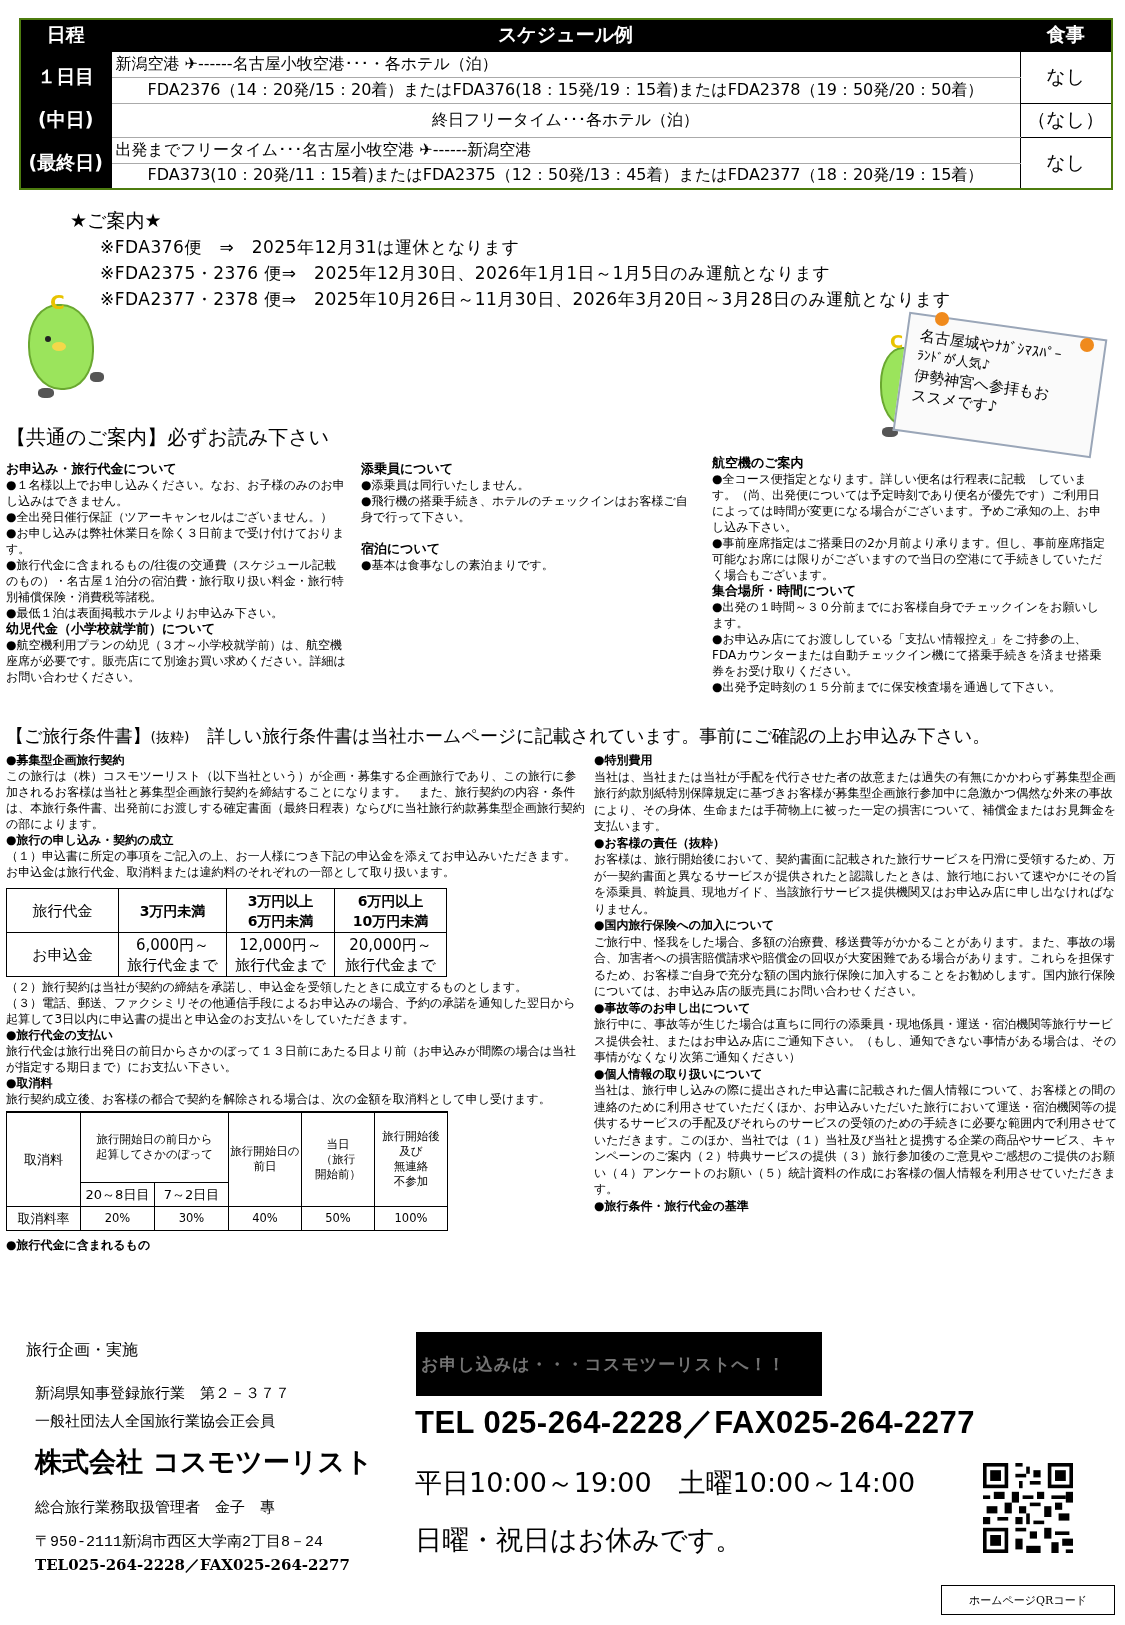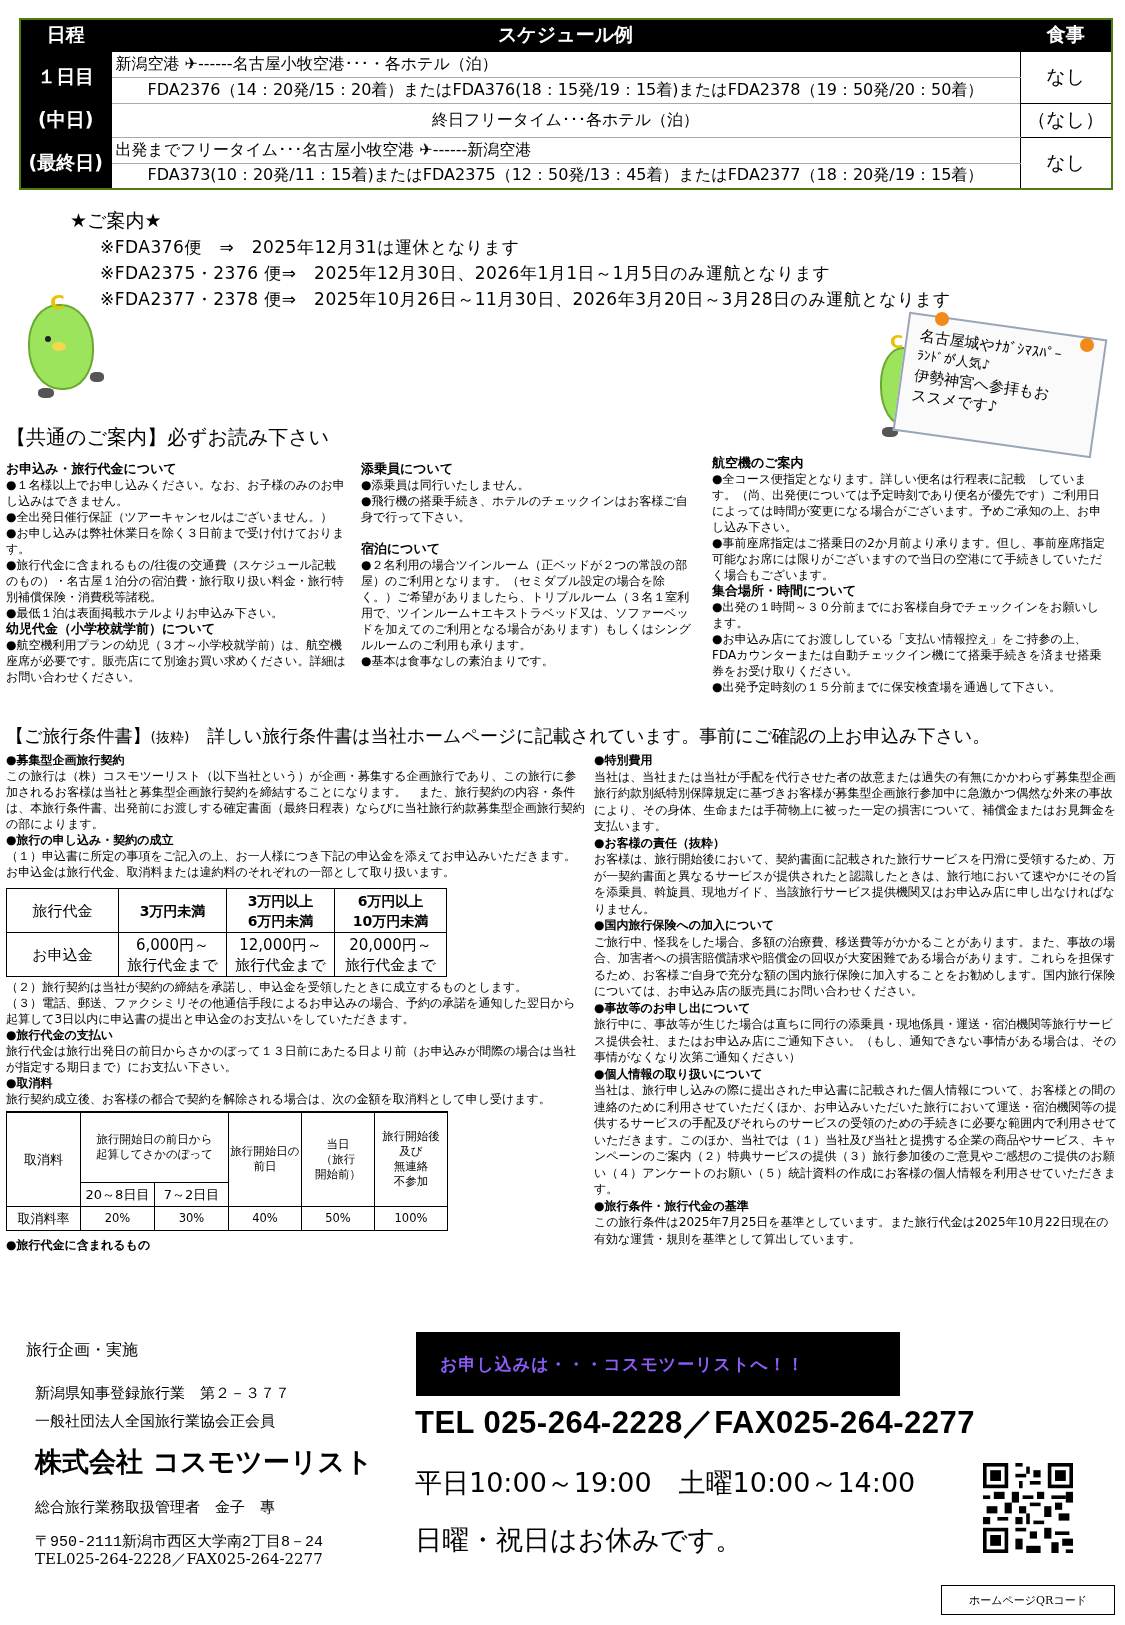--- a/index.html
+++ b/index.html
@@ -40,21 +40,21 @@
   table.fee { border-collapse: collapse; margin: 8px 0 2px 0; }
   table.fee td { border: 1.5px solid #000; text-align: center; font-size: 15px; line-height: 20px; }
   table.cancel { border-collapse: collapse; margin: 4px 0 6px 0; border-top: 2.5px solid #000; }
   table.cancel td { border: 1px solid #000; text-align: center; font-size: 11.5px; line-height: 15px; }
 
   
   .footer-left { position: absolute; left: 26px; top: 1340px; font-size: 15px; }
   .footer-left div { position: absolute; white-space: nowrap; }
   .company { font-size: 27px; font-weight: bold; }
   .serif { font-family: "DejaVu Serif", "Liberation Serif", serif; }
-  .cta { position: absolute; left: 416px; top: 1332px; width: 484px; height: 64px; background: #000; color: #8b5cf6; font-size: 17px; font-weight: bold; display: flex; align-items: center; padding-left: 24px; letter-spacing: 1px; }
+  .cta { position: absolute; left: 416px; top: 1332px; width: 406px; height: 64px; background: #000; color: #737373; font-size: 17px; font-weight: bold; display: flex; align-items: center; padding-left: 5px; letter-spacing: 1px; }
   .tel-big { position: absolute; left: 415px; top: 1402px; font-size: 31px; font-weight: bold; font-family: "Liberation Sans", sans-serif; letter-spacing: 0.5px; }
   .hours { position: absolute; left: 415px; top: 1465px; font-size: 27px; }
   .closed { position: absolute; left: 415px; top: 1522px; font-size: 27px; }
   .qr { position: absolute; left: 983px; top: 1463px; width: 90px; height: 90px; }
   .qr-label { position: absolute; left: 941px; top: 1585px; width: 174px; height: 30px; border: 1px solid #000; font-size: 11px; display: flex; align-items: center; justify-content: center; font-family: "DejaVu Serif", serif; }
 </style>
 </head>
 <body>
 
 <table class="schedule">
@@ -132,21 +132,20 @@
   <h4>幼児代金（小学校就学前）について</h4>
   <p>●航空機利用プランの幼児（３才～小学校就学前）は、航空機座席が必要です。販売店にて別途お買い求めください。詳細はお問い合わせください。</p>
 </div>
 
 <div class="col" style="left:361px;top:461px;width:330px;">
   <h4>添乗員について</h4>
   <p>●添乗員は同行いたしません。</p>
   <p>●飛行機の搭乗手続き、ホテルのチェックインはお客様ご自身で行って下さい。</p>
   <p style="height:16px;"></p>
   <h4>宿泊について</h4>
-  <p>●２名利用の場合ツインルーム（正ベッドが２つの常設の部屋）のご利用となります。（セミダブル設定の場合を除く。）ご希望がありましたら、トリプルルーム（３名１室利用で、ツインルーム+エキストラベッド又は、ソファーベッドを加えてのご利用となる場合があります）もしくはシングルルームのご利用も承ります。</p>
   <p>●基本は食事なしの素泊まりです。</p>
 </div>
 
 <div class="col" style="left:712px;top:455px;width:396px;">
   <h4>航空機のご案内</h4>
   <p>●全コース便指定となります。詳しい便名は行程表に記載　しています。（尚、出発便については予定時刻であり便名が優先です）ご利用日によっては時間が変更になる場合がございます。予めご承知の上、お申し込み下さい。</p>
   <p>●事前座席指定はご搭乗日の2か月前より承ります。但し、事前座席指定可能なお席には限りがございますので当日の空港にて手続きしていただく場合もございます。</p>
   <h4>集合場所・時間について</h4>
   <p>●出発の１時間～３０分前までにお客様自身でチェックインをお願いします。</p>
   <p>●お申込み店にてお渡ししている「支払い情報控え」をご持参の上、FDAカウンターまたは自動チェックイン機にて搭乗手続きを済ませ搭乗券をお受け取りください。</p>
@@ -231,31 +230,30 @@
   <p>当社は、当社または当社が手配を代行させた者の故意または過失の有無にかかわらず募集型企画旅行約款別紙特別保障規定に基づきお客様が募集型企画旅行参加中に急激かつ偶然な外来の事故により、その身体、生命または手荷物上に被った一定の損害について、補償金またはお見舞金を支払います。</p>
   <h4>●お客様の責任（抜粋）</h4>
   <p>お客様は、旅行開始後において、契約書面に記載された旅行サービスを円滑に受領するため、万が一契約書面と異なるサービスが提供されたと認識したときは、旅行地において速やかにその旨を添乗員、斡旋員、現地ガイド、当該旅行サービス提供機関又はお申込み店に申し出なければなりません。</p>
   <h4>●国内旅行保険への加入について</h4>
   <p>ご旅行中、怪我をした場合、多額の治療費、移送費等がかかることがあります。また、事故の場合、加害者への損害賠償請求や賠償金の回収が大変困難である場合があります。これらを担保するため、お客様ご自身で充分な額の国内旅行保険に加入することをお勧めします。国内旅行保険については、お申込み店の販売員にお問い合わせください。</p>
   <h4>●事故等のお申し出について</h4>
   <p>旅行中に、事故等が生じた場合は直ちに同行の添乗員・現地係員・運送・宿泊機関等旅行サービス提供会社、またはお申込み店にご通知下さい。（もし、通知できない事情がある場合は、その事情がなくなり次第ご通知ください）</p>
   <h4>●個人情報の取り扱いについて</h4>
   <p>当社は、旅行申し込みの際に提出された申込書に記載された個人情報について、お客様との間の連絡のために利用させていただくほか、お申込みいただいた旅行において運送・宿泊機関等の提供するサービスの手配及びそれらのサービスの受領のための手続きに必要な範囲内で利用させていただきます。このほか、当社では（１）当社及び当社と提携する企業の商品やサービス、キャンペーンのご案内（２）特典サービスの提供（３）旅行参加後のご意見やご感想のご提供のお願い（４）アンケートのお願い（５）統計資料の作成にお客様の個人情報を利用させていただきます。</p>
   <h4>●旅行条件・旅行代金の基準</h4>
-  <p>この旅行条件は2025年7月25日を基準としています。また旅行代金は2025年10月22日現在の有効な運賃・規則を基準として算出しています。</p>
 </div>
 
 <div class="footer-left">
   <div style="left:0;top:0;font-size:16px;">旅行企画・実施</div>
   <div style="left:9px;top:38px;margin-top:6px;">新潟県知事登録旅行業　第２－３７７</div>
   <div style="left:9px;top:72px;">一般社団法人全国旅行業協会正会員</div>
   <div class="company" style="left:9px;top:104px;">株式会社 コスモツーリスト</div>
   <div style="left:9px;top:158px;">総合旅行業務取扱管理者　金子　專</div>
   <div class="serif" style="left:9px;top:192px;font-family:Liberation Mono, monospace;">〒950-2111新潟市西区大学南2丁目8－24</div>
-  <div class="serif" style="left:9px;top:210px;">TEL025-264-2228／FAX025-264-2277</div>
+  <div class="serif" style="left:9px;top:216px;font-weight:bold;">TEL025-264-2228／FAX025-264-2277</div>
 </div>
 
 <div class="cta">お申し込みは・・・コスモツーリストへ！！</div>
 <div class="tel-big">TEL 025-264-2228／FAX025-264-2277</div>
 <div class="hours">平日10:00～19:00　土曜10:00～14:00</div>
 <div class="closed">日曜・祝日はお休みです。</div>
 
 <svg class="qr" viewBox="0 0 25 25">
   <rect width="25" height="25" fill="#fff"></rect>
   <g fill="#000">

